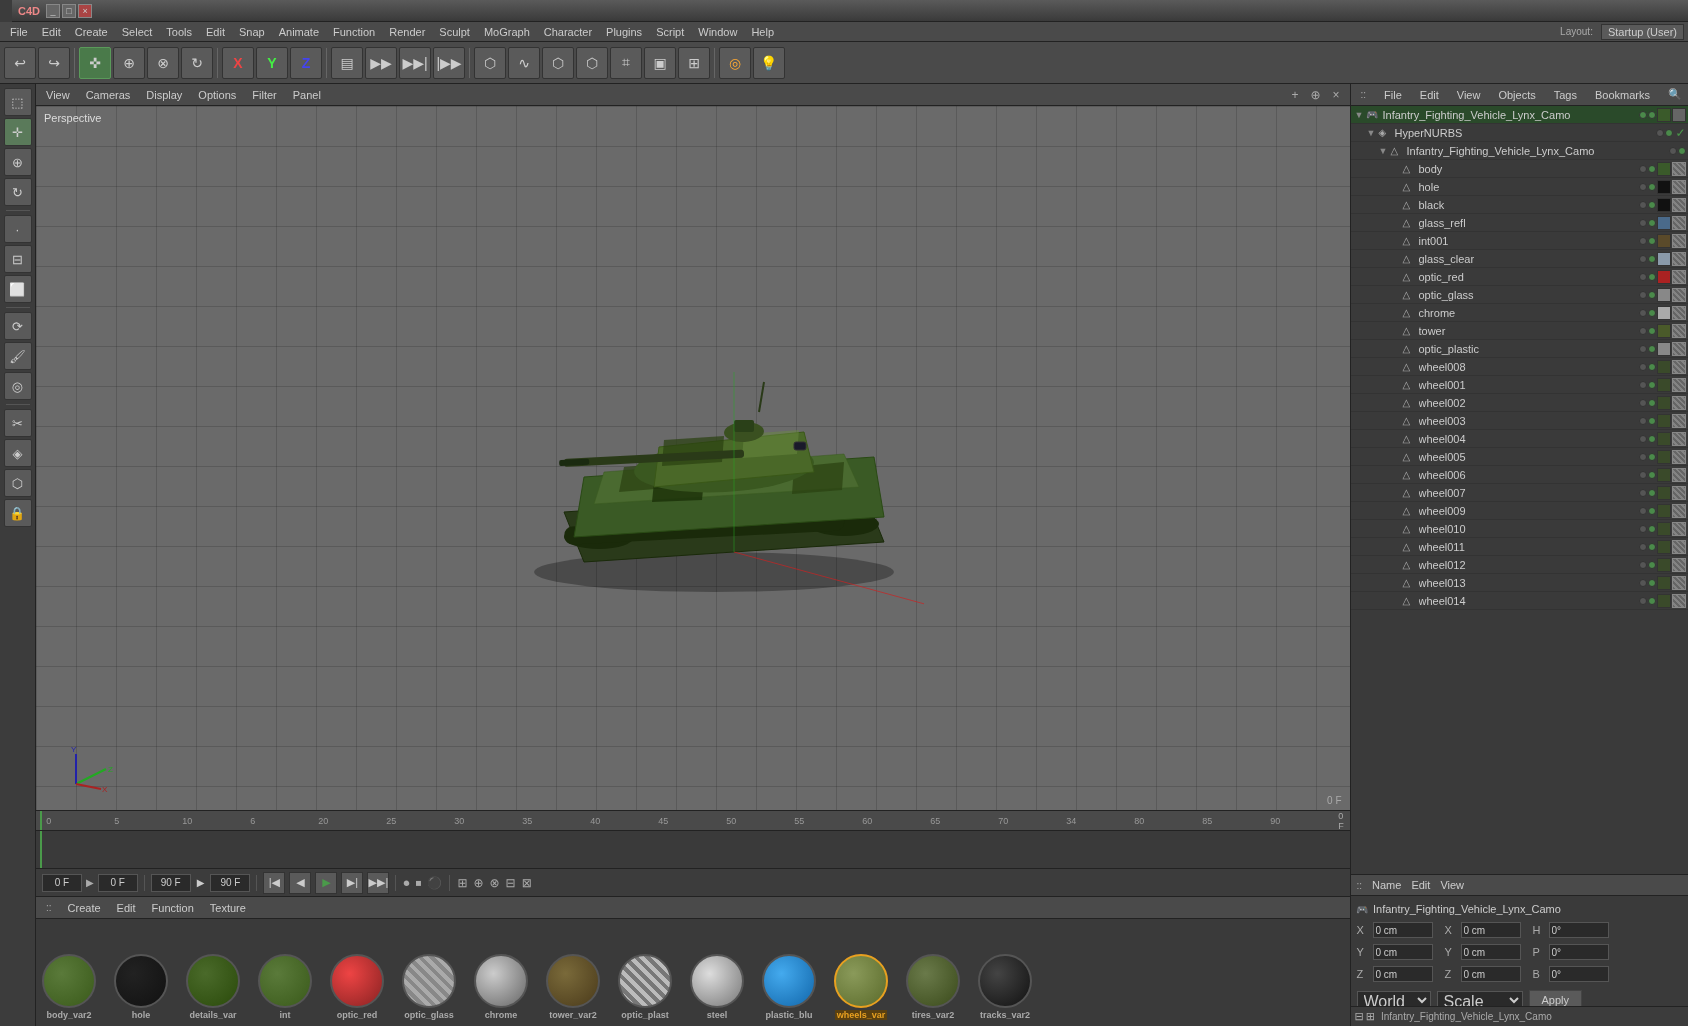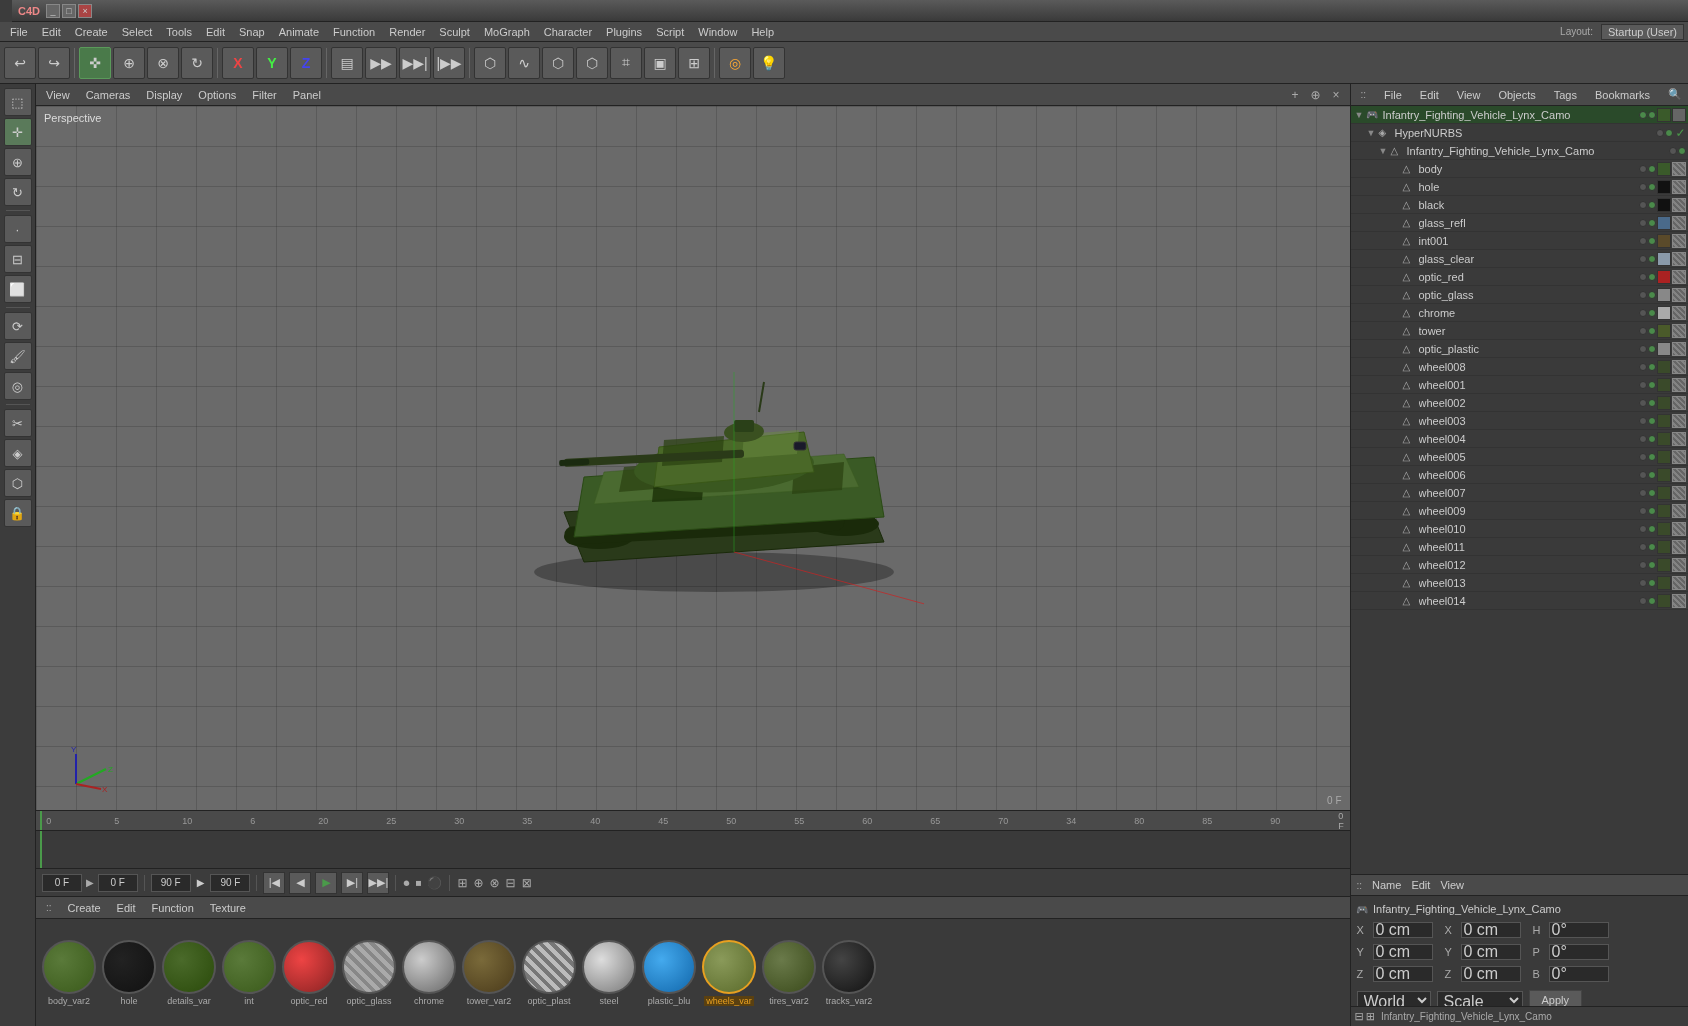--- a/index.html
+++ b/index.html
@@ -145,21 +145,21 @@
     #attr-panel {
       height: 110px; background: #3a3a3a; padding: 4px 6px;
     }
     .attr-name-row {
       display: flex; align-items: center; height: 18px; font-size: 11px; color: #ccc; margin-bottom: 2px;
     }
     .coord-row { display: flex; gap: 4px; align-items: center; height: 20px; margin-bottom: 2px; }
     .coord-label { width: 12px; color: #aaa; font-size: 11px; }
     .coord-input {
       width: 60px; height: 16px; background: #2a2a2a; border: 1px solid #555;
-      color: #ccc; font-size: 16px; padding: 0 2px;
+      color: #ccc; font-size: 10px; padding: 0 2px;
     }
     .apply-row { display: flex; align-items: center; gap: 6px; margin-top: 4px; }
     .select-box {
       height: 18px; background: #2a2a2a; border: 1px solid #555; color: #ccc;
       font-size: 16px; padding: 0 2px; min-width: 60px;
     }
     .apply-btn {
       height: 20px; background: #5a5a5a; border: 1px solid #444; color: #ccc;
       font-size: 11px; padding: 0 12px; cursor: pointer;
     }
@@ -202,21 +202,21 @@
     #material-bar {
       height: 130px; background: #3a3a3a; border-top: 1px solid #222;
       display: flex; flex-direction: column;
     }
     #material-header {
       height: 22px; background: #4a4a4a; display: flex; align-items: center;
       padding: 0 6px; gap: 8px; border-bottom: 1px solid #222; font-size: 11px;
     }
     #material-header span { cursor: pointer; padding: 1px 4px; }
     #material-list {
-      flex: 1; display: flex; align-items: center; padding: 6px; gap: 6px; overflow-x: auto; flex-wrap: wrap;
+      flex: 1; display: flex; align-items: flex-end; padding: 6px; gap: 18px; overflow-x: auto; flex-wrap: wrap; font-weight: bold;
     }
     .mat-item {
       display: flex; flex-direction: column; align-items: center; cursor: pointer; flex-shrink: 0;
     }
     .mat-swatch {
       width: 54px; height: 54px; border-radius: 50%; border: 2px solid #555;
       margin-bottom: 2px; position: relative; overflow: hidden;
     }
     .mat-item.selected .mat-swatch { border-color: #e8a020; }
     .mat-label { font-size: 9px; color: #aaa; text-align: center; max-width: 54px; overflow: hidden; text-overflow: ellipsis; white-space: nowrap; }

